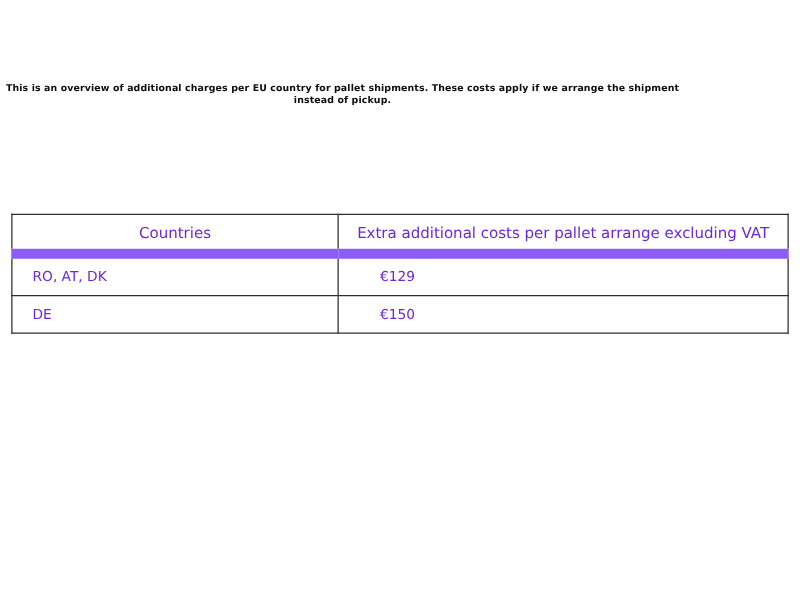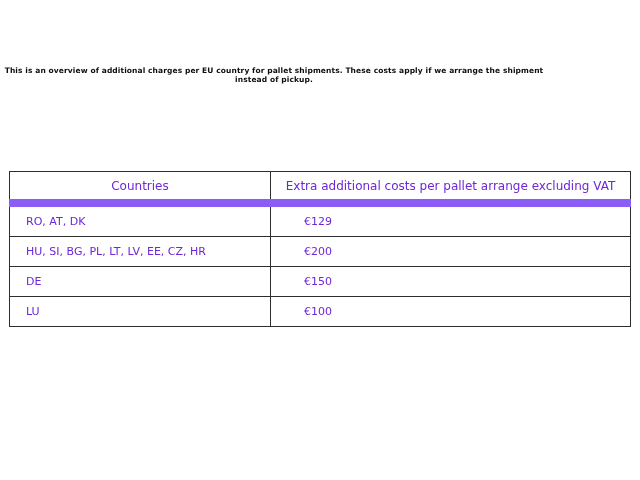--- a/index.html
+++ b/index.html
@@ -75,25 +75,17 @@
       <th>Countries</th>
       <th>Extra additional costs per pallet arrange excluding VAT</th>
     </tr>
   </thead>
   <tbody>
     <tr class="section-break">
       <td class="country">RO, AT, DK</td>
       <td class="cost">€129</td>
     </tr>
     <tr>
-      <td class="country">HU, SI, BG, PL, LT, LV, EE, CZ, HR</td>
-      <td class="cost">€200</td>
-    </tr>
-    <tr>
       <td class="country">DE</td>
       <td class="cost">€150</td>
-    </tr>
-    <tr>
-      <td class="country">LU</td>
-      <td class="cost">€100</td>
     </tr>
   </tbody>
 </table>
 
 </body></html>

